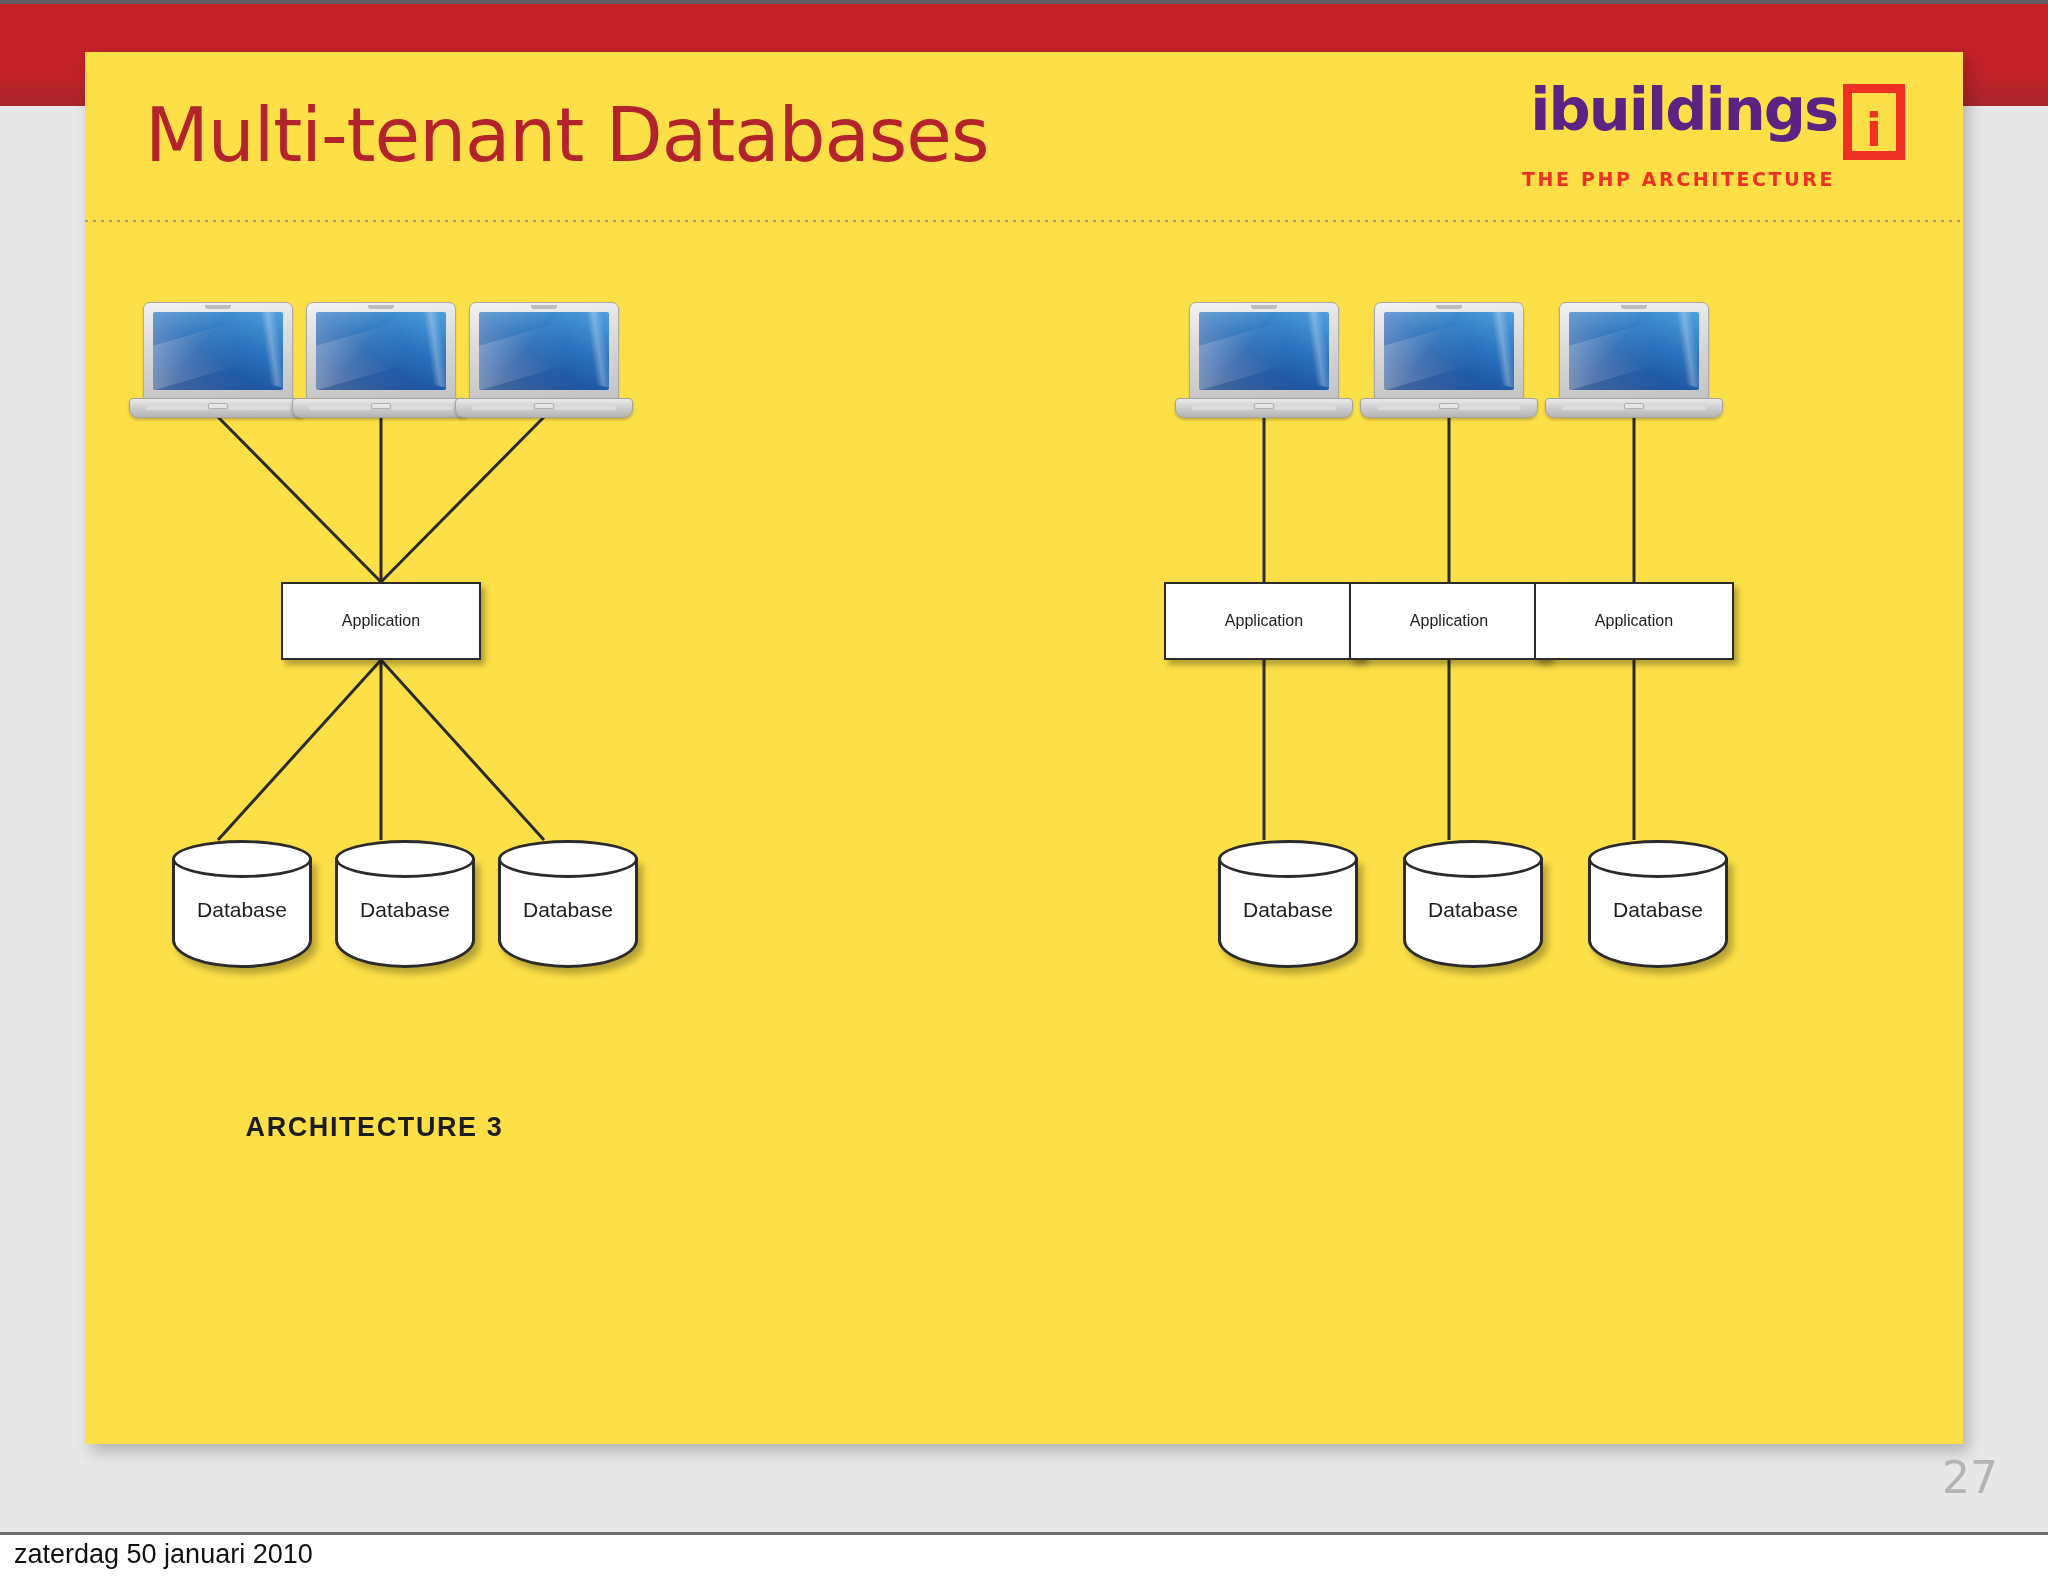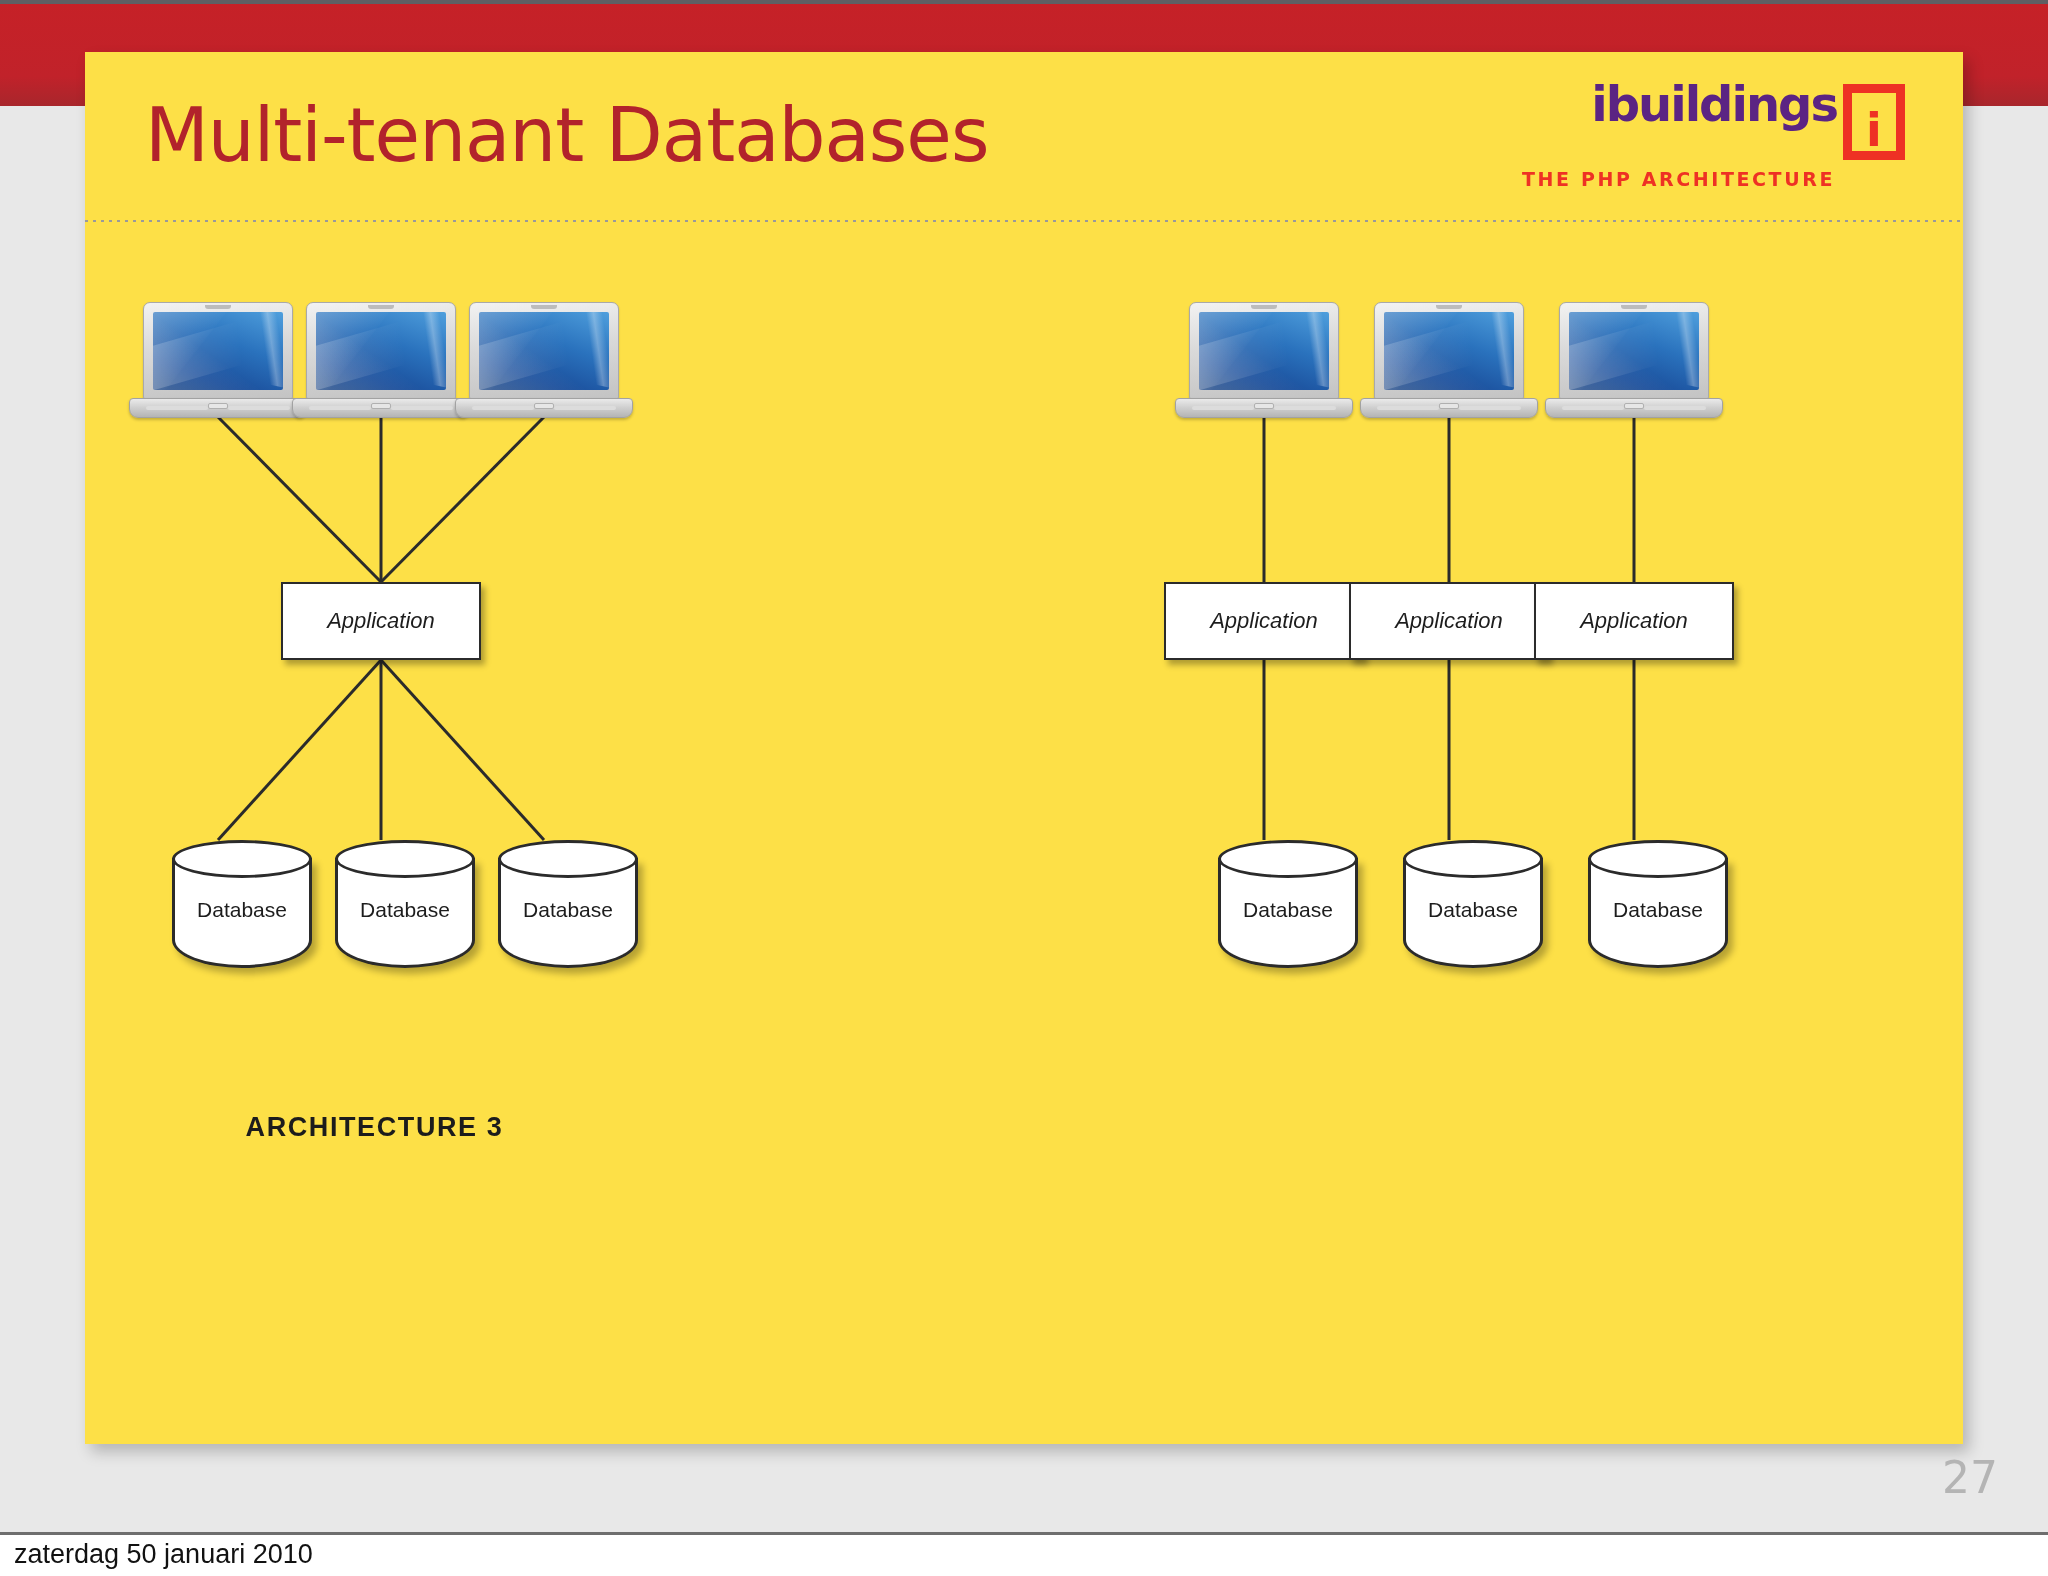--- a/index.html
+++ b/index.html
@@ -67,21 +67,21 @@
     position: absolute;
     right: 58px;
     top: 28px;
     width: 450px;
     height: 120px;
   }
   .logo-word {
     position: absolute;
     right: 68px;
     top: 0px;
-    font-size: 48px;
+    font-size: 59px;
     font-weight: 700;
     color: #5b2483;
     letter-spacing: -2px;
     font-family: "DejaVu Sans", sans-serif;
     line-height: 1;
     text-align: right;
   }
   .logo-bracket {
     position: absolute;
     right: 0px;
@@ -224,24 +224,23 @@
     height: 78px;
     background: #ffffff;
     border: 2px solid #2b2b2b;
     box-sizing: border-box;
     box-shadow: 4px 5px 6px rgba(0,0,0,0.30);
     display: flex;
     align-items: center;
     justify-content: center;
   }
   .appbox-label {
-    font-size: 22px;
+    font-size: 16px;
     color: #1d1d1d;
     font-family: "Liberation Sans", sans-serif;
-    font-style: italic;
   }
 
   
   .dbcyl {
     position: absolute;
     width: 140px;
     height: 128px;
     margin-left: 24px;
   }
   .dbcyl-body {

